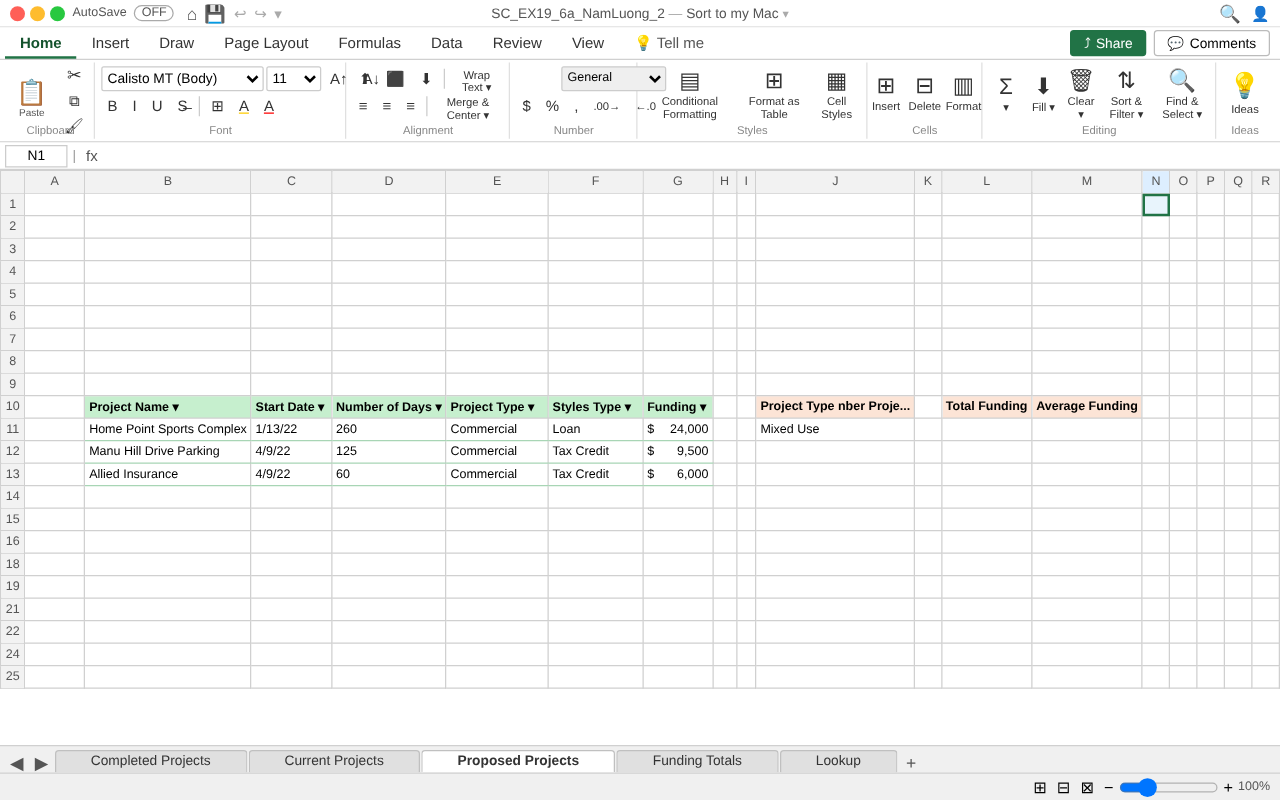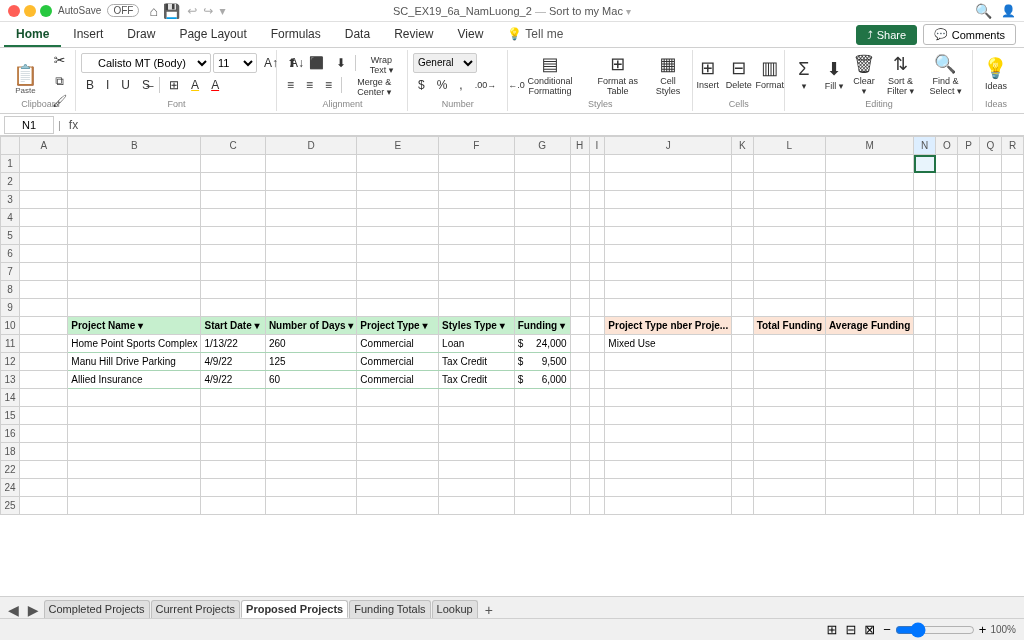--- a/index.html
+++ b/index.html
@@ -39,21 +39,21 @@
     #spreadsheet { flex: 1; overflow: auto; position: relative; }
     table.grid { border-collapse: collapse; table-layout: fixed; }
     table.grid th, table.grid td { border: 1px solid #d0d0d0; font-size: 11px; height: 18px; padding: 1px 3px; white-space: nowrap; overflow: hidden; }
     table.grid th.row-header { width: 20px; background: #f2f2f2; text-align: center; font-weight: normal; color: #555; font-size: 10px; position: sticky; left: 0; z-index: 2; }
     table.grid th.col-header { background: #f2f2f2; text-align: center; font-weight: normal; color: #555; font-size: 10px; position: sticky; top: 0; z-index: 2; }
     table.grid th.corner { background: #f2f2f2; position: sticky; top: 0; left: 0; z-index: 3; }
     table.grid td { background: #fff; }
 
     
     #sheet-tabs { display: flex; align-items: flex-end; height: 22px; background: #f0f0f0; border-top: 1px solid #d0d0d0; padding: 0 4px; gap: 1px; overflow: hidden; }
-    .sheet-tab { height: 18px; padding: 2px 4px; font-size: 11px; background: #e0e0e0; border: 1px solid #c0c0c0; border-bottom: none; cursor: pointer; border-radius: 3px 3px 0 0; color: #333; }
+    .sheet-tab { height: 18px; padding: 2px 28px; font-size: 11px; background: #e0e0e0; border: 1px solid #c0c0c0; border-bottom: none; cursor: pointer; border-radius: 3px 3px 0 0; color: #333; }
     .sheet-tab.active { background: #fff; border-bottom: 1px solid #fff; font-weight: 600; color: #333; }
     .tab-add { background: none; border: none; font-size: 14px; cursor: pointer; padding: 0 6px; color: #555; }
 
     
     #status-bar { display: flex; align-items: center; height: 22px; background: #f0f0f0; border-top: 1px solid #d0d0d0; padding: 0 8px; justify-content: space-between; font-size: 10px; color: #555; }
     .status-left { display: flex; gap: 8px; align-items: center; }
     .status-right { display: flex; gap: 8px; align-items: center; }
     .zoom-ctrl { display: flex; align-items: center; gap: 4px; }
 
     .selected-cell { background: #e8f4fc !important; outline: 2px solid #217346; outline-offset: -2px; }
@@ -100,21 +100,21 @@
       border-radius: 2px;
       cursor: pointer;
       padding: 2px 3px;
       font-size: 9px;
       color: #333;
       gap: 1px;
       min-width: 28px;
     }
     .icon-btn .big-icon { font-size: 20px; line-height: 1; }
     .icon-btn .sm-lbl { font-size: 8px; color: #555; }
-    select.font-name { width: 130px; height: 20px; font-size: 11px; border: 1px solid #ccc; border-radius: 2px; background: #fff; padding-left: 12px; }
+    select.font-name { width: 130px; height: 20px; font-size: 11px; border: 1px solid #ccc; border-radius: 2px; background: #fff; }
     select.font-sz { width: 44px; height: 20px; font-size: 11px; border: 1px solid #ccc; border-radius: 2px; background: #fff; }
     .tiny-btn { background: none; border: 1px solid transparent; padding: 1px 4px; font-size: 12px; cursor: pointer; border-radius: 2px; color: #333; height: 20px; }
 
     
     .num-fmt { width: 80px; height: 20px; font-size: 11px; border: 1px solid #ccc; border-radius: 2px; }
   </style>
 </head>
 <body>
 
 <div id="title-bar">
@@ -224,21 +224,21 @@
         <button class="tiny-btn">≡</button>
         <div style="width:1px;height:16px;background:#ccc;margin:0 2px;"></div>
         <button class="tiny-btn" style="font-size:9px;">Merge &amp; Center ▾</button>
       </div>
     </div>
     <span class="rg-label">Alignment</span>
   </div>
 
   <div class="rg" style="min-width:90px;">
     <div class="rg-content" style="flex-direction:column;align-items:flex-start;gap:2px;">
-      <select class="num-fmt" style="width:64px;height:20px;font-size:10px;">
+      <select class="num-fmt" style="width:84px;height:20px;font-size:10px;margin-left:36px;">
         <option>General</option>
       </select>
       <div style="display:flex;align-items:center;gap:2px;">
         <button class="tiny-btn">$</button>
         <button class="tiny-btn">%</button>
         <button class="tiny-btn">,</button>
         <button class="tiny-btn" style="font-size:9px;">.00→</button>
         <button class="tiny-btn" style="font-size:9px;">←.0</button>
       </div>
     </div>
@@ -734,20 +734,62 @@
           <td></td>
           <td></td>
           <td></td>
           <td></td>
           <td></td>
           <td></td>
           <td></td>
           <td></td>
         </tr>
         <tr>
+          <th class="row-header">19</th>
+          <td></td>
+          <td></td>
+          <td></td>
+          <td></td>
+          <td></td>
+          <td></td>
+          <td></td>
+          <td></td>
+          <td></td>
+          <td></td>
+          <td></td>
+          <td></td>
+          <td></td>
+          <td></td>
+          <td></td>
+          <td></td>
+          <td></td>
+          <td></td>
+        </tr>
+        <tr>
+          <th class="row-header">21</th>
+          <td></td>
+          <td></td>
+          <td></td>
+          <td></td>
+          <td></td>
+          <td></td>
+          <td></td>
+          <td></td>
+          <td></td>
+          <td></td>
+          <td></td>
+          <td></td>
+          <td></td>
+          <td></td>
+          <td></td>
+          <td></td>
+          <td></td>
+          <td></td>
+        </tr>
+        <tr>
           <th class="row-header">22</th>
           <td></td>
           <td></td>
           <td></td>
           <td></td>
           <td></td>
           <td></td>
           <td></td>
           <td></td>
           <td></td>

